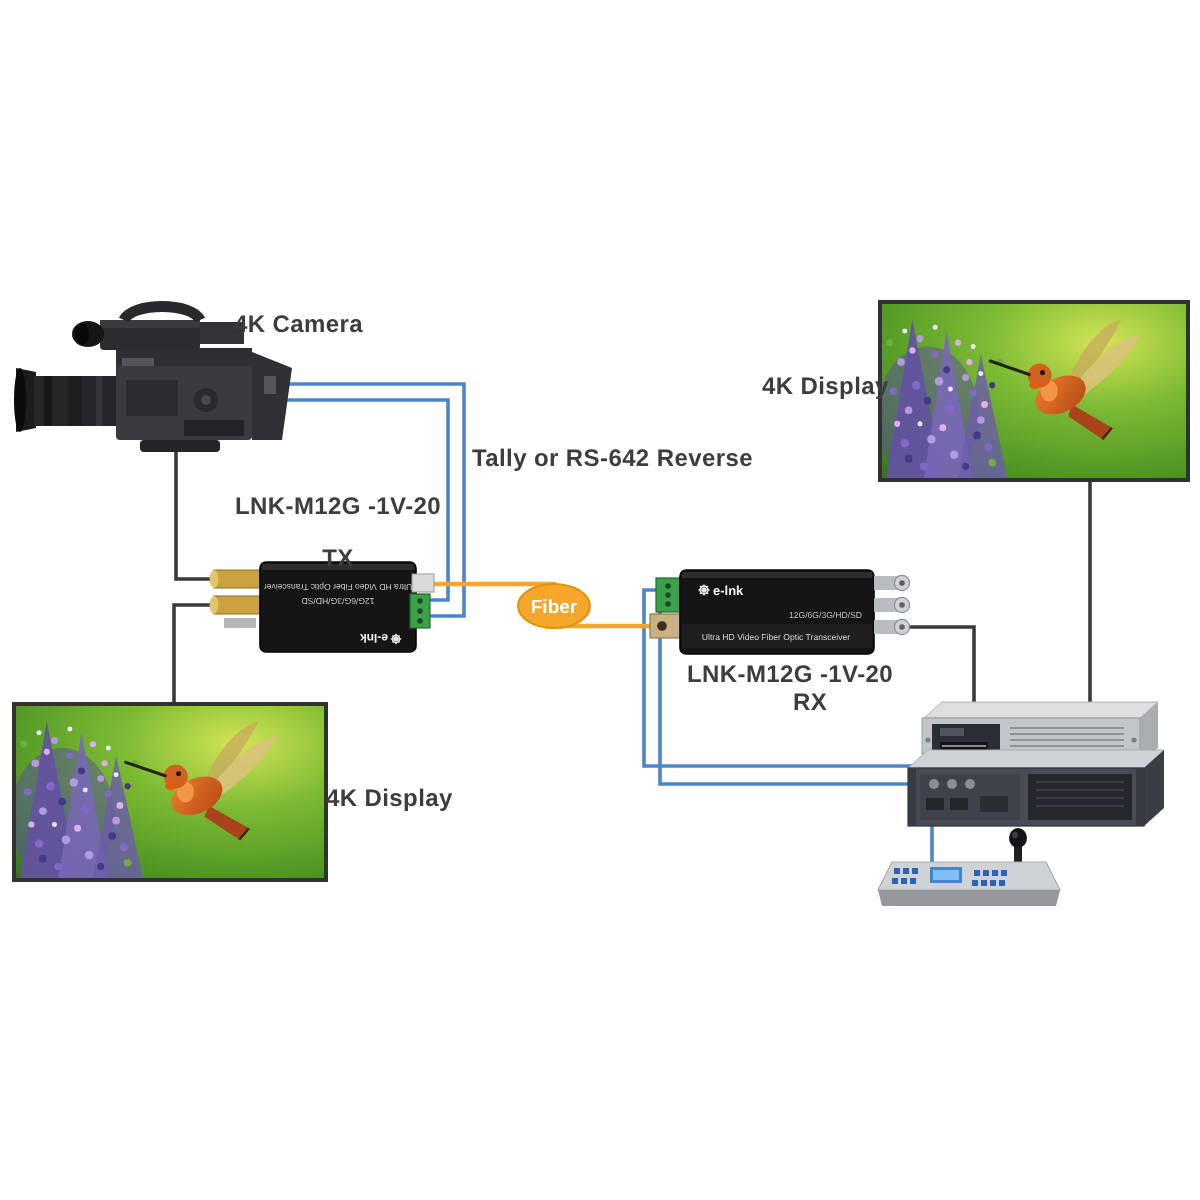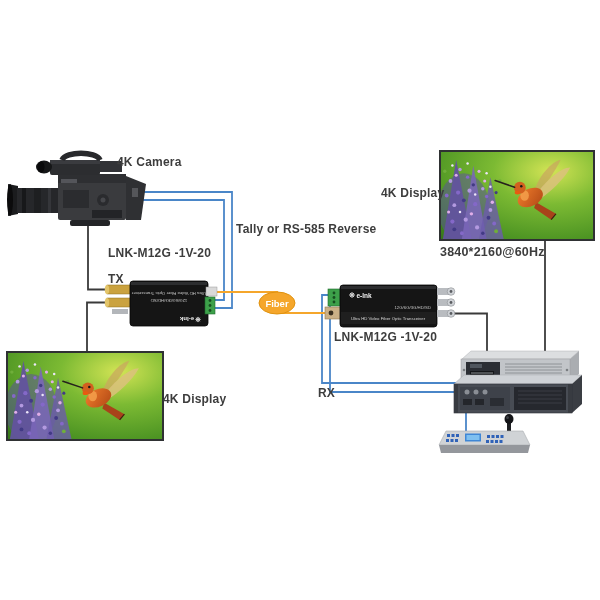--- a/index.html
+++ b/index.html
@@ -4,21 +4,21 @@
 <style>
   html,body{margin:0;padding:0;background:#fff;}
   .canvas{
     position:relative;width:600px;height:600px;background:#ffffff;
     font-family:"Liberation Sans", sans-serif;overflow:hidden;
   }
   .lbl{
     position:absolute;font-weight:bold;font-size:12px;color:#3d3d3d;
     white-space:nowrap;letter-spacing:.2px;text-align:center;
   }
-  .lbl.center{text-align:left;}
+  .lbl.center{text-align:center;}
   svg{position:absolute;left:0;top:0;}
   .panel-text{font-family:"Liberation Sans",sans-serif;}
 </style>
 </head>
 <body>
 
 <div class="canvas">
 
 <svg width="600" height="600" viewBox="0 0 600 600">
   <defs>
@@ -295,23 +295,22 @@
     <rect x="465" y="433.5" width="16" height="8" fill="#3f87d6"></rect>
     <rect x="466.5" y="435" width="13" height="5" fill="#7fc0f0"></rect>
   </g>
 </svg>
 
 <div class="lbl" style="left:117px;top:155px;">4K Camera</div>
 
 <div class="lbl center" style="left:108px;top:246px;width:122px;">LNK-M12G -1V-20</div>
 <div class="lbl center" style="left:108px;top:272px;width:122px;">TX</div>
 
-<div class="lbl" style="left:236px;top:222px;">Tally or RS-585 Reverse</div>
+<div class="lbl" style="left:236px;top:222px;">Tally or RS-642 Reverse</div>
 
 <div class="lbl center" style="left:334px;top:330px;width:122px;">LNK-M12G -1V-20</div>
-<div class="lbl center" style="left:318px;top:344px;width:122px;margin-top:42px;">RX</div>
+<div class="lbl center" style="left:344px;top:344px;width:122px;">RX</div>
 
 <div class="lbl" style="left:381px;top:186px;">4K Display</div>
-<div class="lbl" style="left:440px;top:245px;font-size:12.5px;">3840*2160@60Hz</div>
 
 <div class="lbl" style="left:163px;top:392px;">4K Display</div>
 
 </div>
 
 </body></html>

